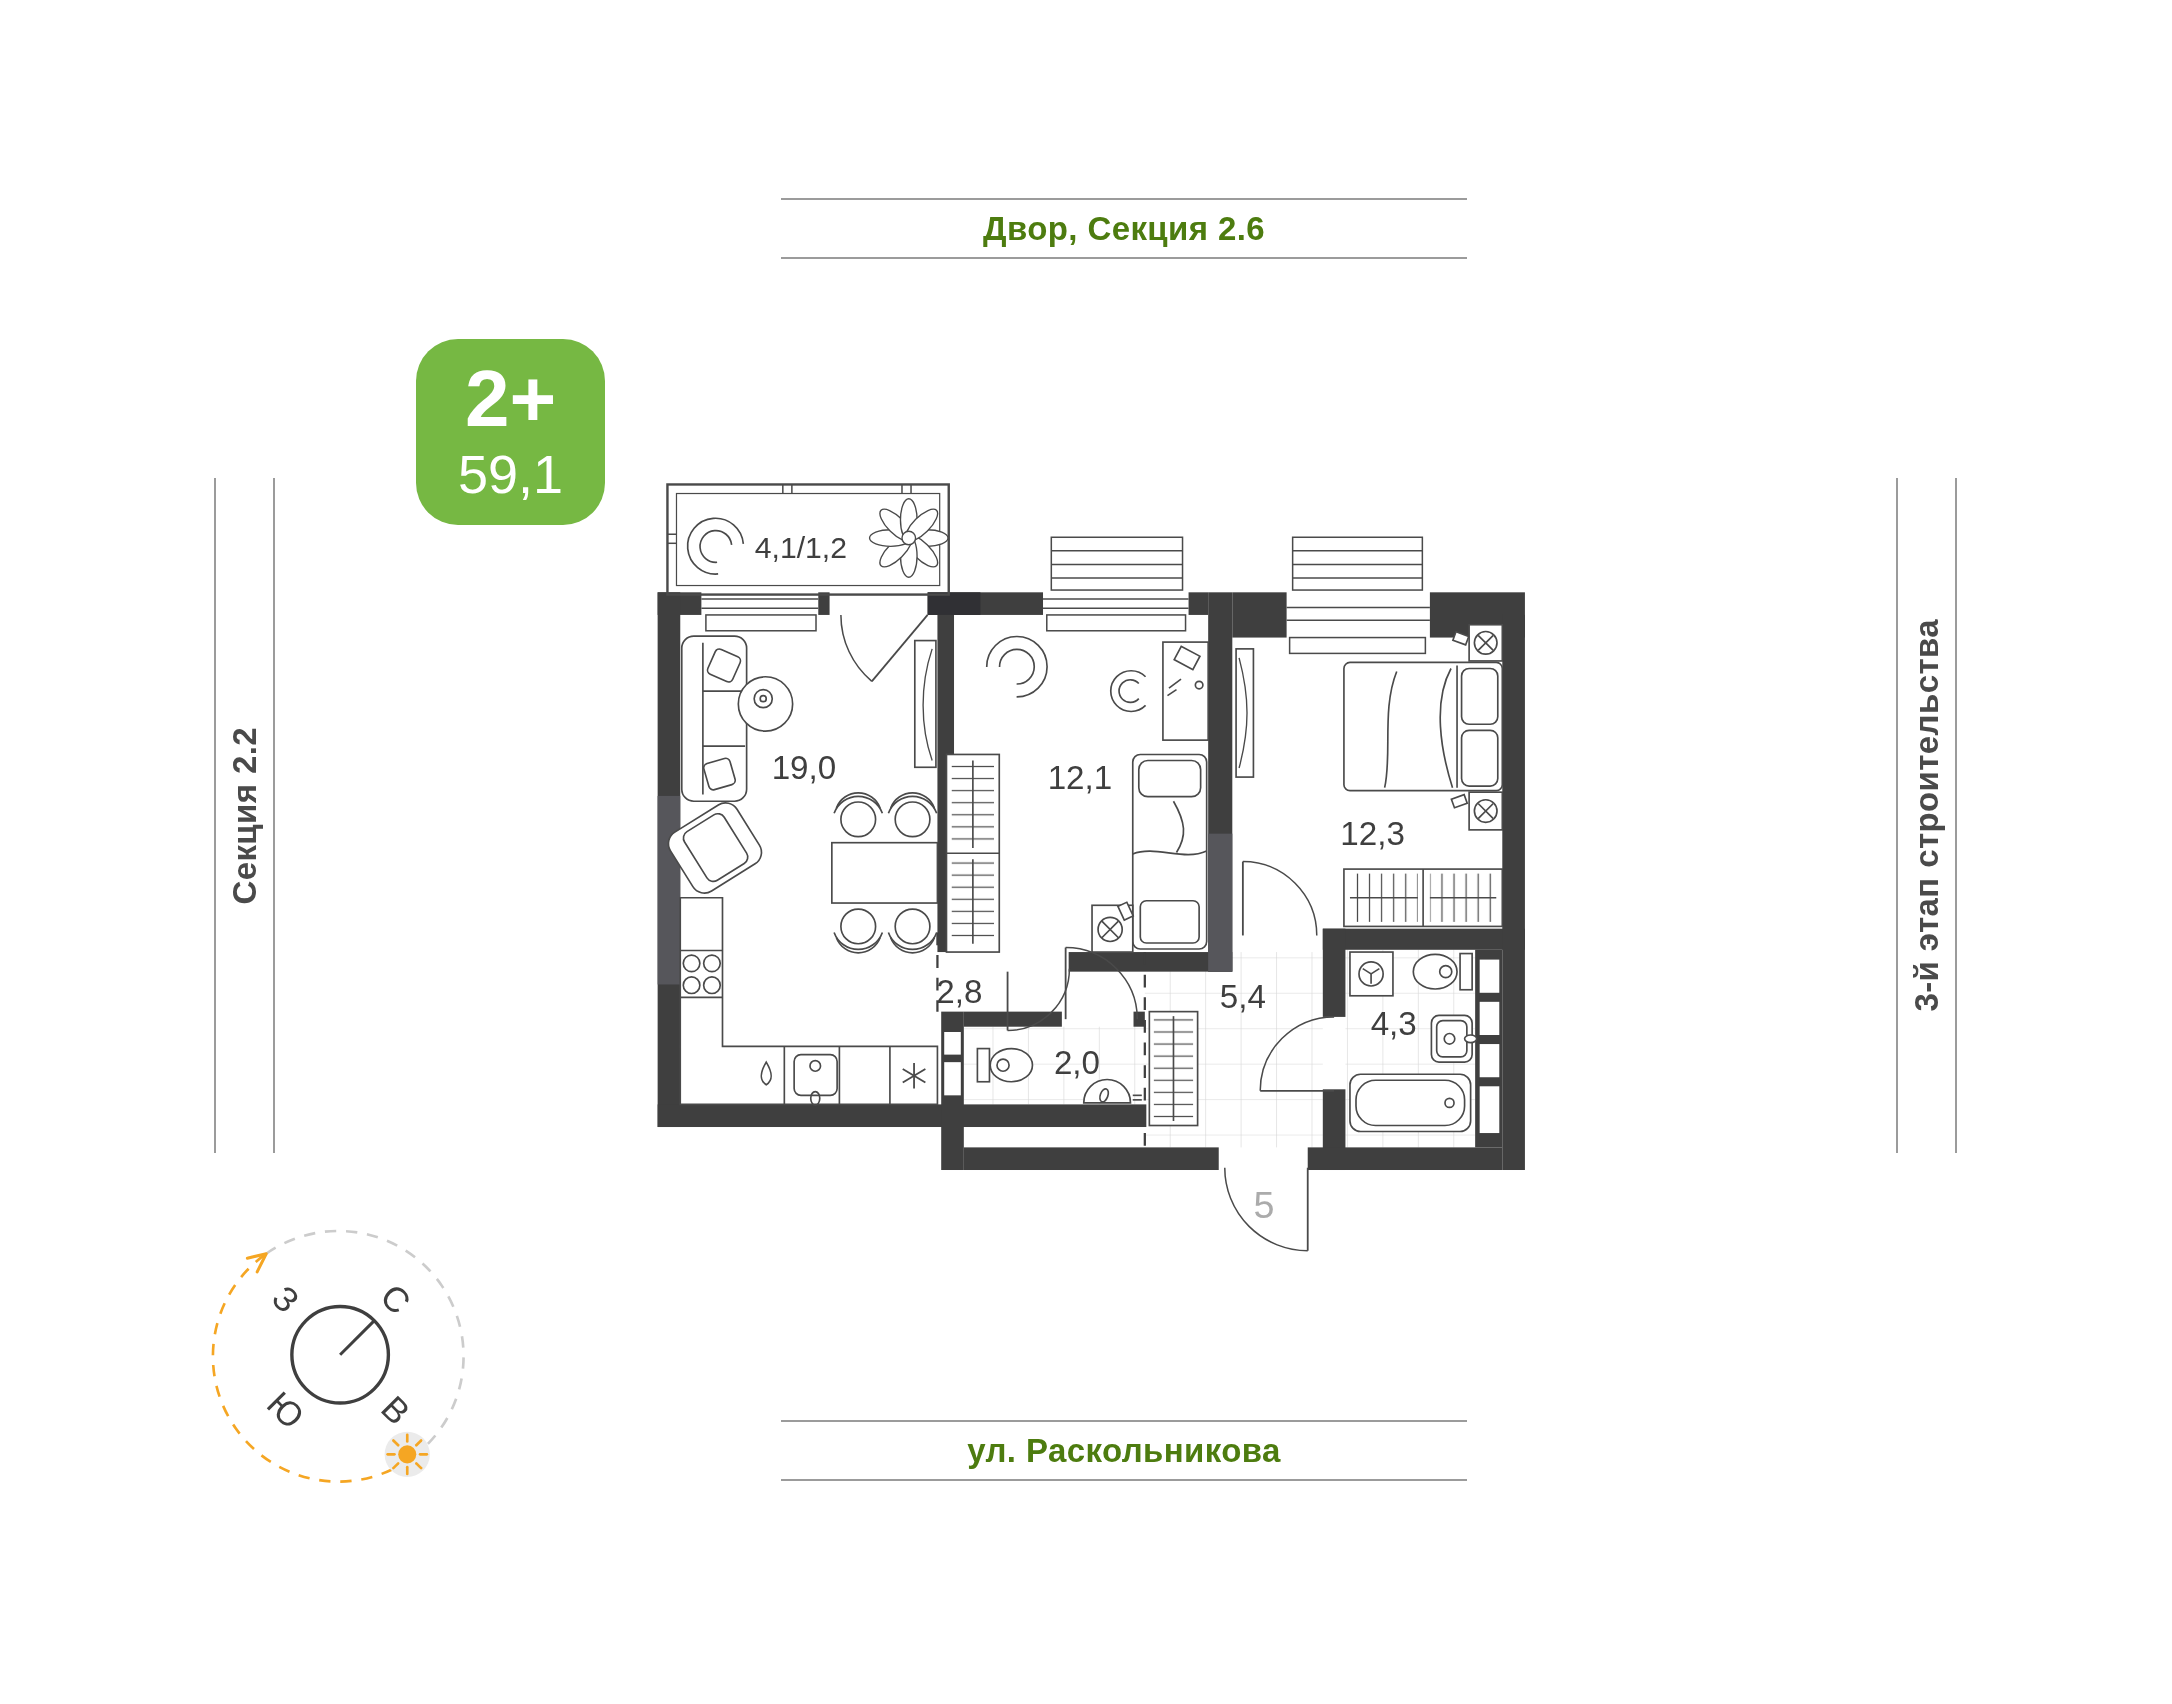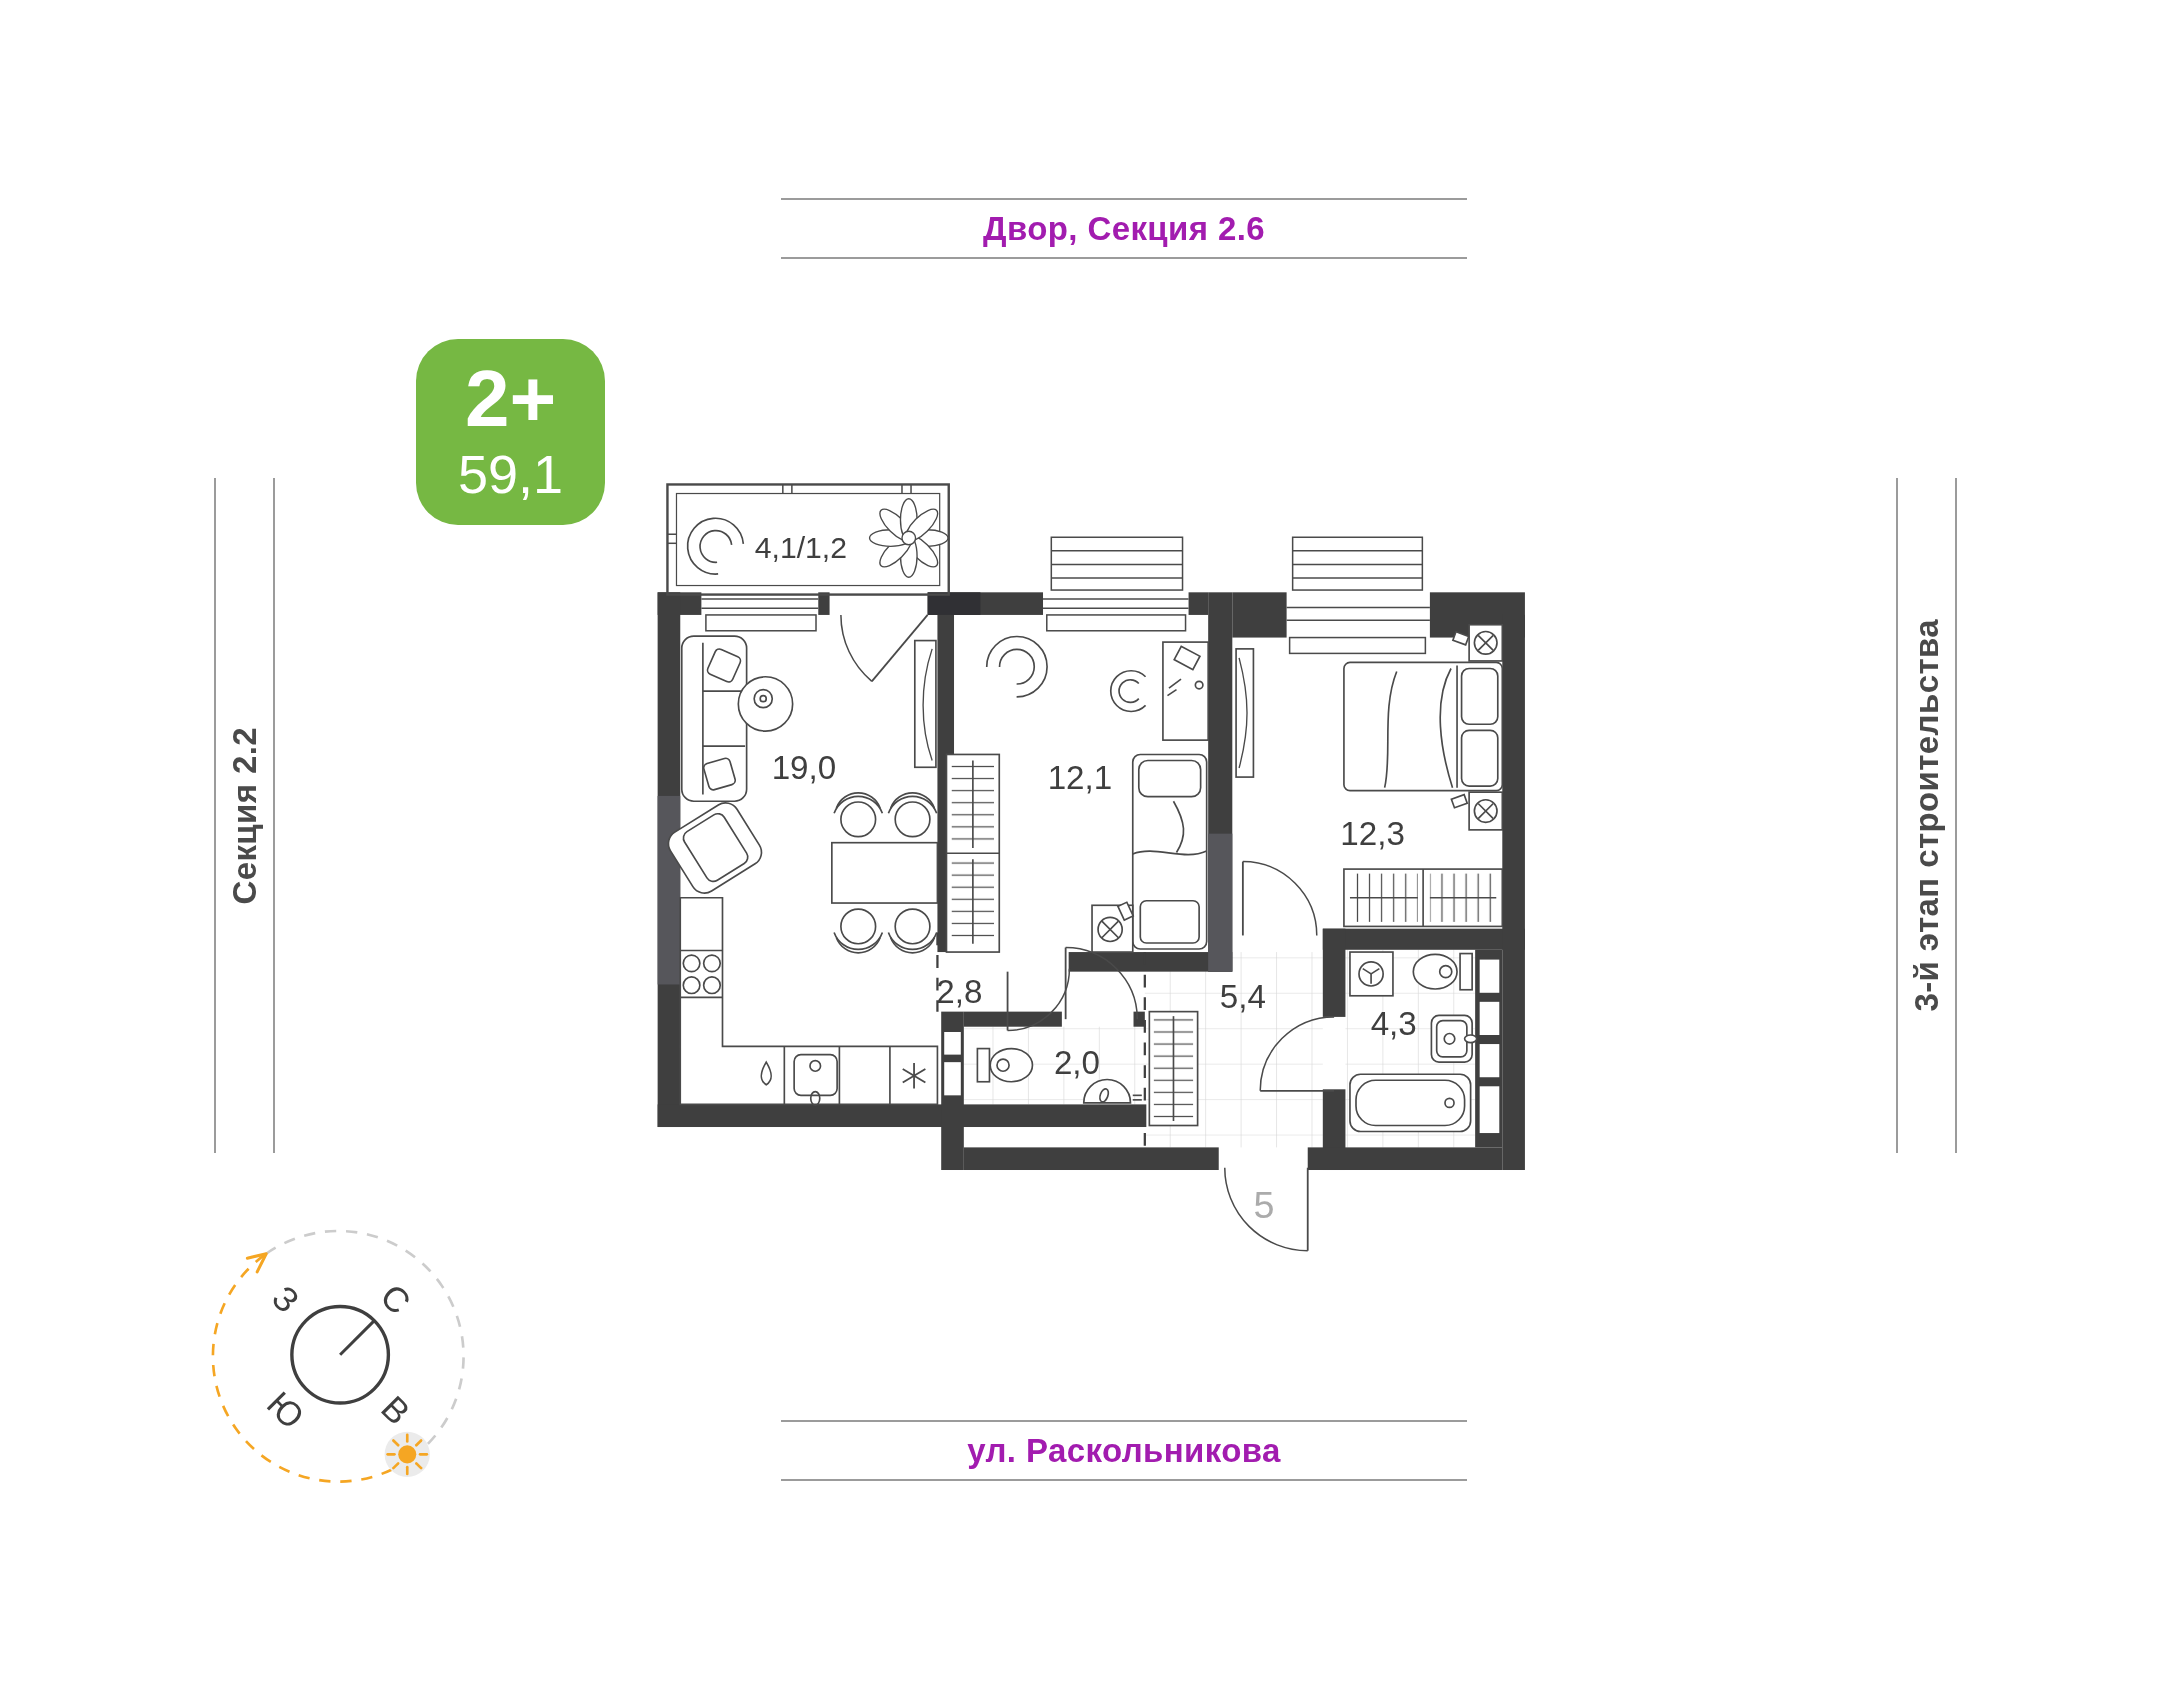--- a/index.html
+++ b/index.html
@@ -1,21 +1,21 @@
 <!DOCTYPE html>
 <html style="font-size:12px"><head>
 <meta charset="utf-8">
 <style>
   html,body{margin:0;padding:0;background:#ffffff;width:2172px;height:1705px;overflow:hidden;
             font-family:"Liberation Sans","DejaVu Sans",sans-serif;}
   .stage{position:absolute;left:0;top:0;width:2172px;height:1705px;background:#fff;}
 
   
   .hlabel{position:absolute;height:57px;border-top:2.3px solid #9b9b9b;border-bottom:2.3px solid #9b9b9b;
-          display:flex;align-items:center;justify-content:center;color:#a21caf;
+          display:flex;align-items:center;justify-content:center;color:#4d7c0f;
           font-size:33px;font-weight:600;letter-spacing:0.4px;}
   .vlabel{position:absolute;width:57px;border-left:2.3px solid #9b9b9b;border-right:2.3px solid #9b9b9b;
           display:flex;align-items:center;justify-content:center;color:#4a4a4a;
           font-size:33px;font-weight:600;letter-spacing:0.4px;}
   .vlabel span{writing-mode:vertical-rl;transform:rotate(180deg);white-space:nowrap;}
   #label-top{left:781px;top:198px;width:686px;}
   #label-bottom{left:781px;top:1420px;width:686px;}
   #label-left{left:214px;top:478px;height:675px;}
   #label-right{left:1896px;top:478px;height:675px;}
 

